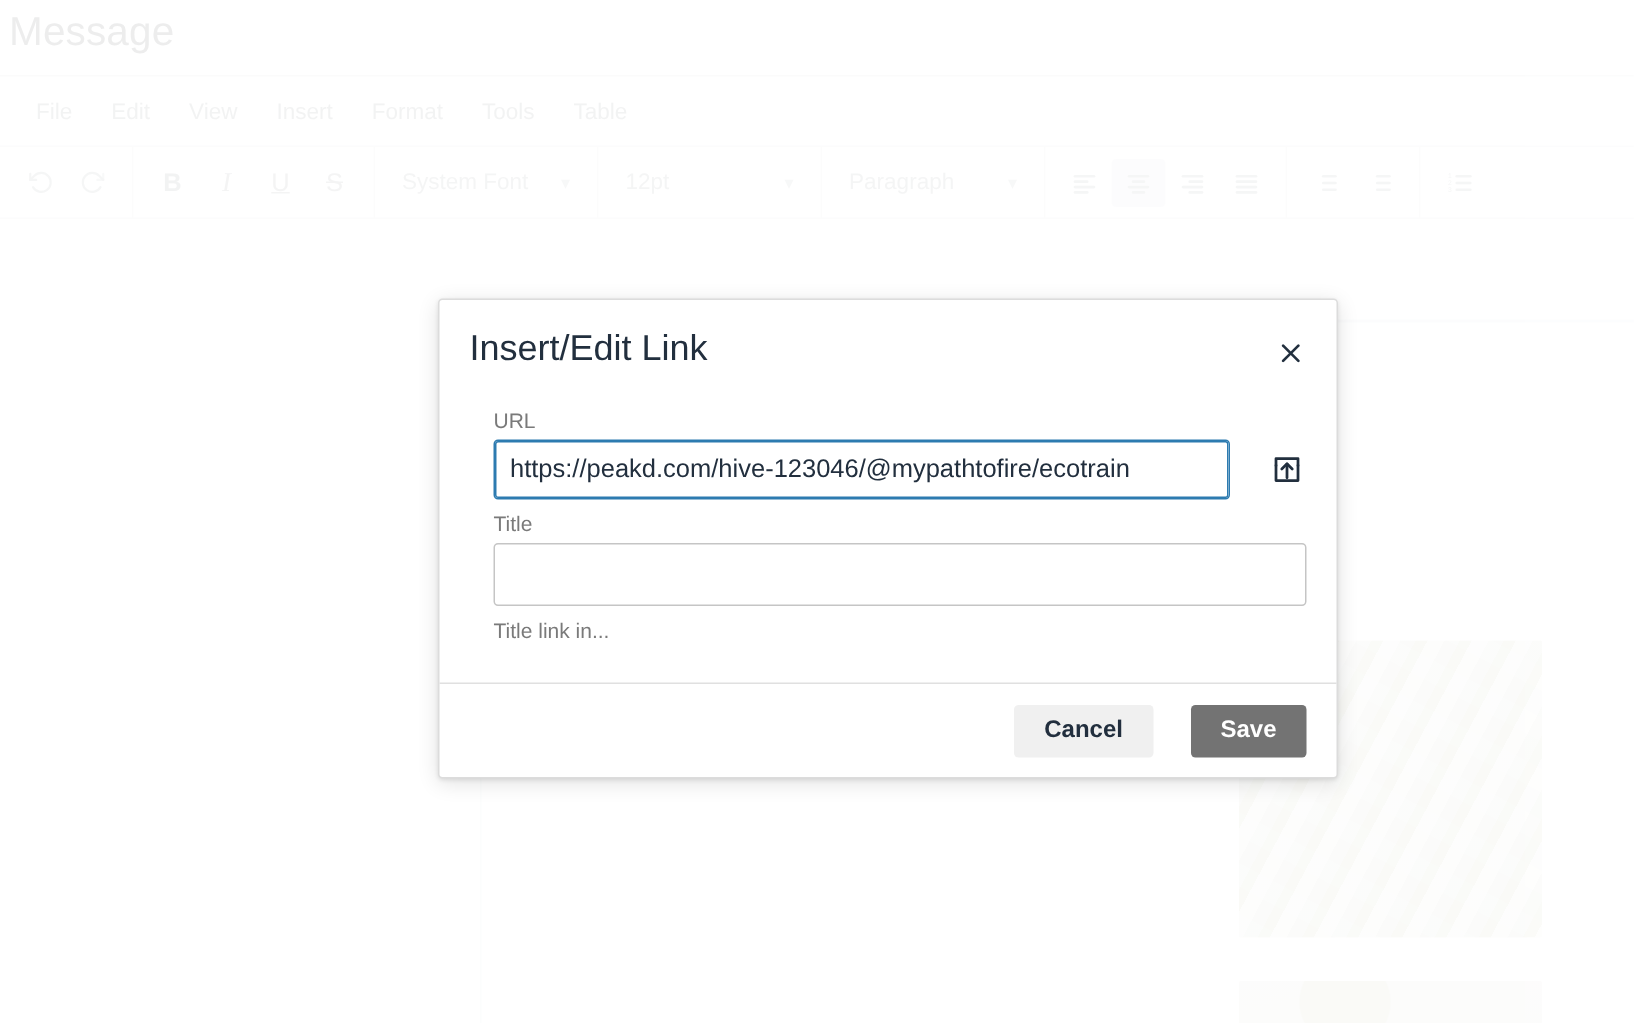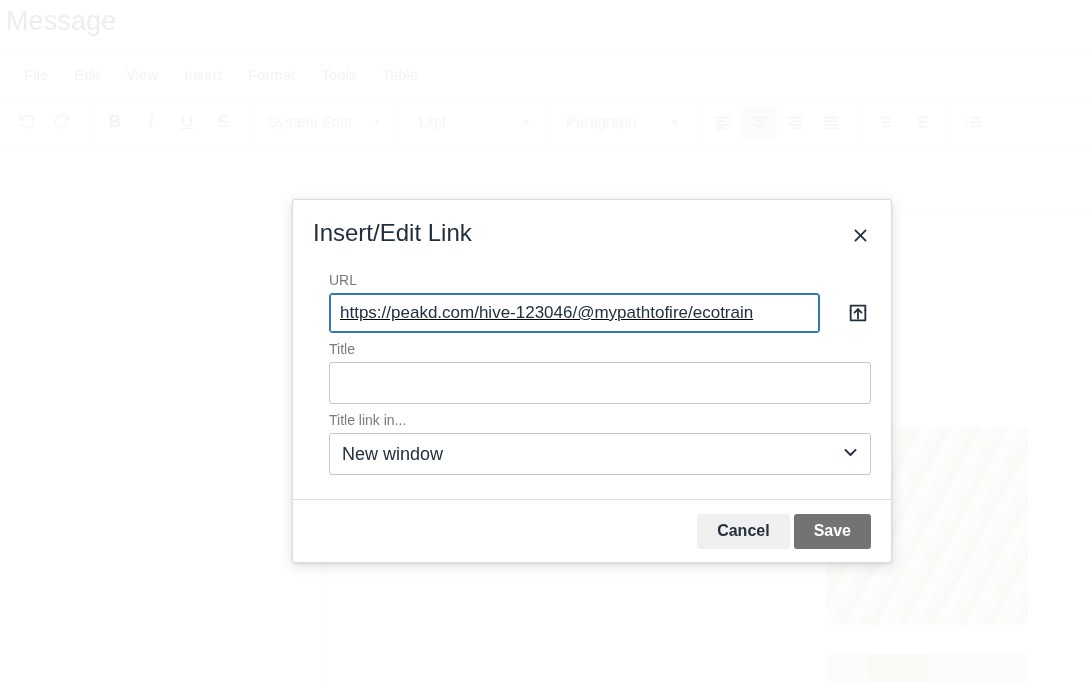--- a/index.html
+++ b/index.html
@@ -144,21 +144,21 @@
     width: 30px; height: 30px; display:flex; align-items:center; justify-content:center;
     color: #222f3e; cursor: pointer; margin-top: 1px; margin-right:-4px;
   }
 
   .modal-body { padding: 10px 20px 22px 36px; }
 
   .field { margin-bottom: 2px; }
   .field-label {
     display:block; font-size: 14px; color: #7a7a7a; margin: 8px 0 5px 0;
   }
-  .input-row { display:flex; align-items:center; gap: 25px; text-decoration: underline; }
+  .input-row { display:flex; align-items:center; gap: 25px; }
 
   .text-input {
     flex: 1 1 auto;
     height: 40px;
     border: 1px solid #c5c5c5;
     border-radius: 3px;
     padding: 0 10px;
     font-size: 17px;
     color: #222f3e;
     background: #fff;
@@ -189,21 +189,21 @@
     cursor: pointer;
   }
   .select-chevron {
     position: absolute; right: 12px; top: 50%; transform: translateY(-50%);
     pointer-events: none; color: #222f3e;
   }
 
   .modal-footer {
     border-top: 1px solid #e0e0e0;
     padding: 14px 20px;
-    display:flex; justify-content:flex-end; align-items:center; gap: 4px;
+    display:flex; justify-content:flex-end; align-items:center; gap: 25px;
     height: 63px;
   }
   .btn {
     height: 35px;
     border-radius: 3px;
     font-size: 16px; font-weight: 700;
     padding: 0 20px;
     display:flex; align-items:center; justify-content:center;
     cursor:pointer; border: none;
     font-family: "Liberation Sans", "DejaVu Sans", sans-serif;
@@ -390,30 +390,20 @@
         </div>
       </div>
 
       <div class="field">
         <label class="field-label">Title</label>
         <input class="text-input" type="text" style="width: 100%; height: 42px;" value="">
       </div>
 
       <div class="field">
         <label class="field-label">Title link in...</label>
-        <div class="select-wrap">
-          <div class="select-box">
-            <span>New window</span>
-          </div>
-          <span class="select-chevron">
-            <svg width="17" height="17" viewBox="0 0 20 20" fill="none" stroke="#222f3e" stroke-width="2.2" stroke-linecap="round" stroke-linejoin="round">
-              <polyline points="4,7.5 10,13.5 16,7.5"></polyline>
-            </svg>
-          </span>
-        </div>
       </div>
 
     </div>
 
     <div class="modal-footer">
       <button class="btn btn-cancel">Cancel</button>
       <button class="btn btn-save">Save</button>
     </div>
 
   </div>

